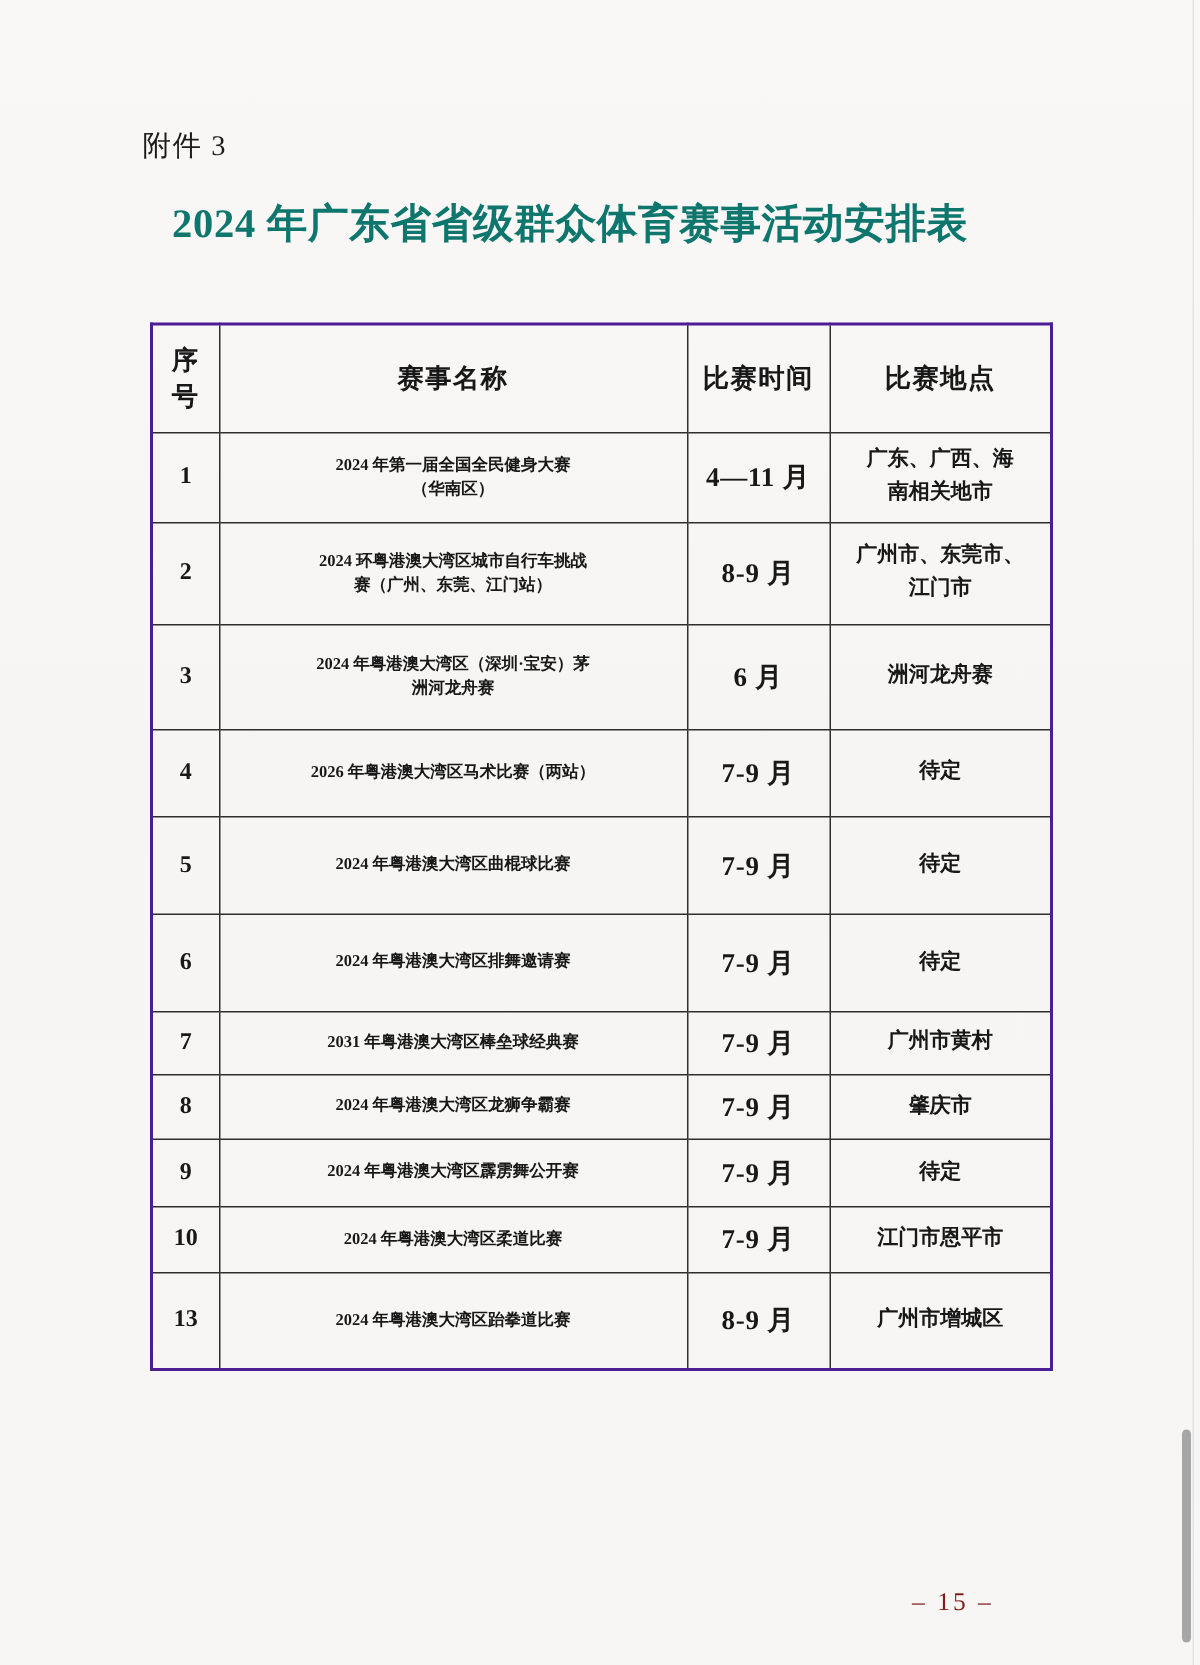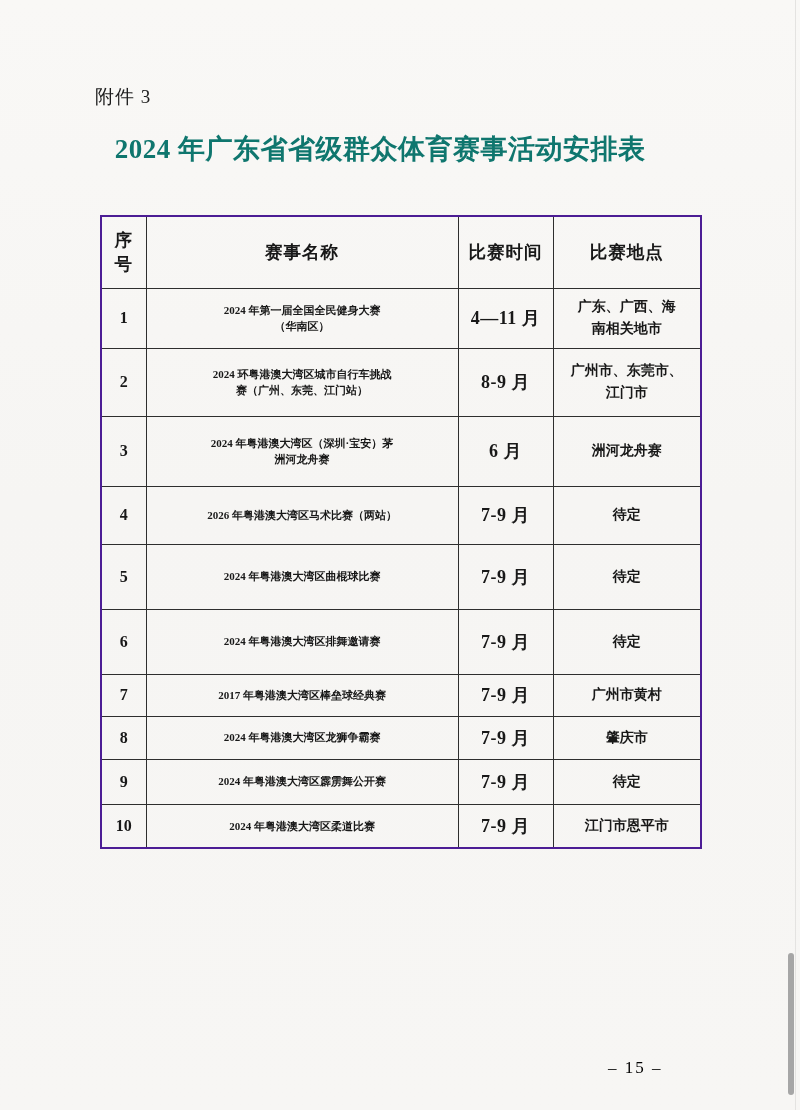--- a/index.html
+++ b/index.html
@@ -49,21 +49,21 @@
   tbody tr:nth-child(6)  { height:65px; }
   tbody tr:nth-child(7)  { height:42px; }
   tbody tr:nth-child(8)  { height:43px; }
   tbody tr:nth-child(9)  { height:45px; }
   tbody tr:nth-child(10) { height:44px;padding-left:31px; }
   tbody tr:nth-child(11) { height:65px; }
   tbody tr:nth-child(12) { height:58px; }
   tbody tr:nth-child(13) { height:43px; }
   .page-number {
     position:absolute; top:1058px; left:608px;
-    font-size:17px; letter-spacing:2px; color:#000000;
+    font-size:17px; letter-spacing:2px; color:#7f1d1d;
   }
   .scroll-track {
     position:absolute; right:4px; top:0; height:1110px; width:1px;
     background:#e4e3e1;
   }
   .scroll-thumb {
     position:absolute; right:6px; top:953px; width:6px; height:142px;
     background:#a6a6a6; border-radius:3px;
   }
 </style>
@@ -126,21 +126,21 @@
       <td class="loc">待定</td>
     </tr>
     <tr>
       <td class="no">6</td>
       <td class="name">2024 年粤港澳大湾区排舞邀请赛</td>
       <td class="time">7-9 月</td>
       <td class="loc">待定</td>
     </tr>
     <tr>
       <td class="no">7</td>
-      <td class="name">2017 年粤港澳大湾区棒垒球经典赛</td>
+      <td class="name">2031 年粤港澳大湾区棒垒球经典赛</td>
       <td class="time">7-9 月</td>
       <td class="loc">广州市黄村</td>
     </tr>
     <tr>
       <td class="no">8</td>
       <td class="name">2024 年粤港澳大湾区龙狮争霸赛</td>
       <td class="time">7-9 月</td>
       <td class="loc">肇庆市</td>
     </tr>
     <tr>
@@ -148,19 +148,25 @@
       <td class="name">2024 年粤港澳大湾区霹雳舞公开赛</td>
       <td class="time">7-9 月</td>
       <td class="loc">待定</td>
     </tr>
     <tr>
       <td class="no">10</td>
       <td class="name">2024 年粤港澳大湾区柔道比赛</td>
       <td class="time">7-9 月</td>
       <td class="loc">江门市恩平市</td>
     </tr>
+    <tr>
+      <td class="no">13</td>
+      <td class="name">2024 年粤港澳大湾区跆拳道比赛</td>
+      <td class="time">8-9 月</td>
+      <td class="loc">广州市增城区</td>
+    </tr>
   </tbody>
 </table>
 
 <div class="page-number">– 15 –</div>
 
 <div class="scroll-track"></div>
 <div class="scroll-thumb"></div>
 
 </body></html>

